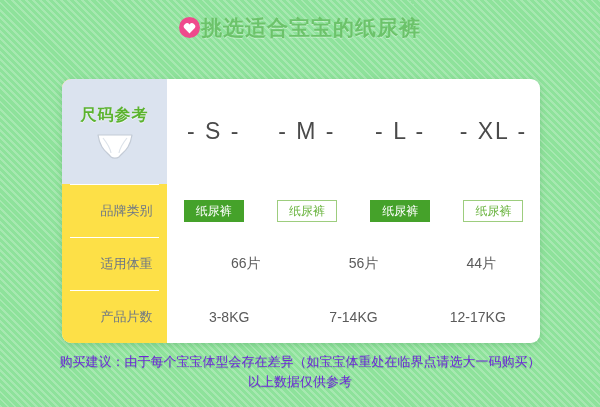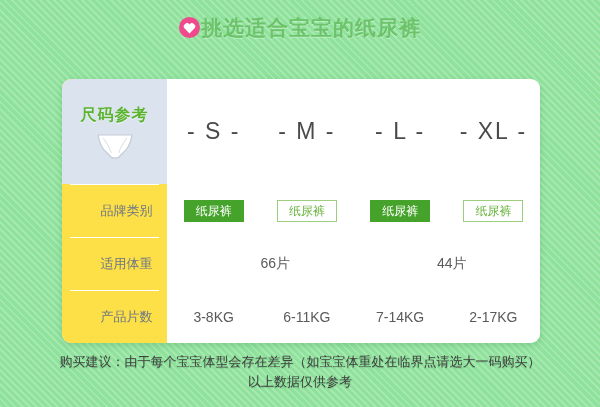--- a/index.html
+++ b/index.html
@@ -117,21 +117,21 @@
     text-align:right;
   }
   .badge.filled { background:#45a22a; color:#ffffff; border:1px solid #45a22a; }
   .badge.outlined { background:#ffffff; color:#6ab43f; border:1px solid #9dcd7e; }
 
   
   #footer-note {
     position:absolute;
     left:0; top:352px; width:600px;
     text-align:center;
-    color:#404040;
+    color:#6d28d9;
     font-size:13px;
     line-height:1.55;
     text-shadow:0 1px 1px rgba(70,150,85,0.35);
   }
   #footer-line-1, #footer-line-2 { display:block; }
 </style>
 </head>
 <body>
 
 <div id="title-bar">
@@ -186,28 +186,28 @@
       <div class="data-cell">
         <span class="badge filled">纸尿裤</span>
       </div>
       <div class="data-cell">
         <span class="badge outlined">纸尿裤</span>
       </div>
     </div>
 
     <div class="data-row" id="row-count">
       <div class="data-cell">66片</div>
+      <div class="data-cell">56片</div>
       <div class="data-cell">44片</div>
     </div>
 
     <div class="data-row" id="row-weight">
       <div class="data-cell">3-8KG</div>
-      <div class="data-cell">6-11KG</div>
       <div class="data-cell">7-14KG</div>
-      <div class="data-cell">2-17KG</div>
+      <div class="data-cell">12-17KG</div>
     </div>
 
   </div>
 </div>
 
 <div id="footer-note">
   <span id="footer-line-1">购买建议：由于每个宝宝体型会存在差异（如宝宝体重处在临界点请选大一码购买）</span>
   <span id="footer-line-2">以上数据仅供参考</span>
 </div>
 

